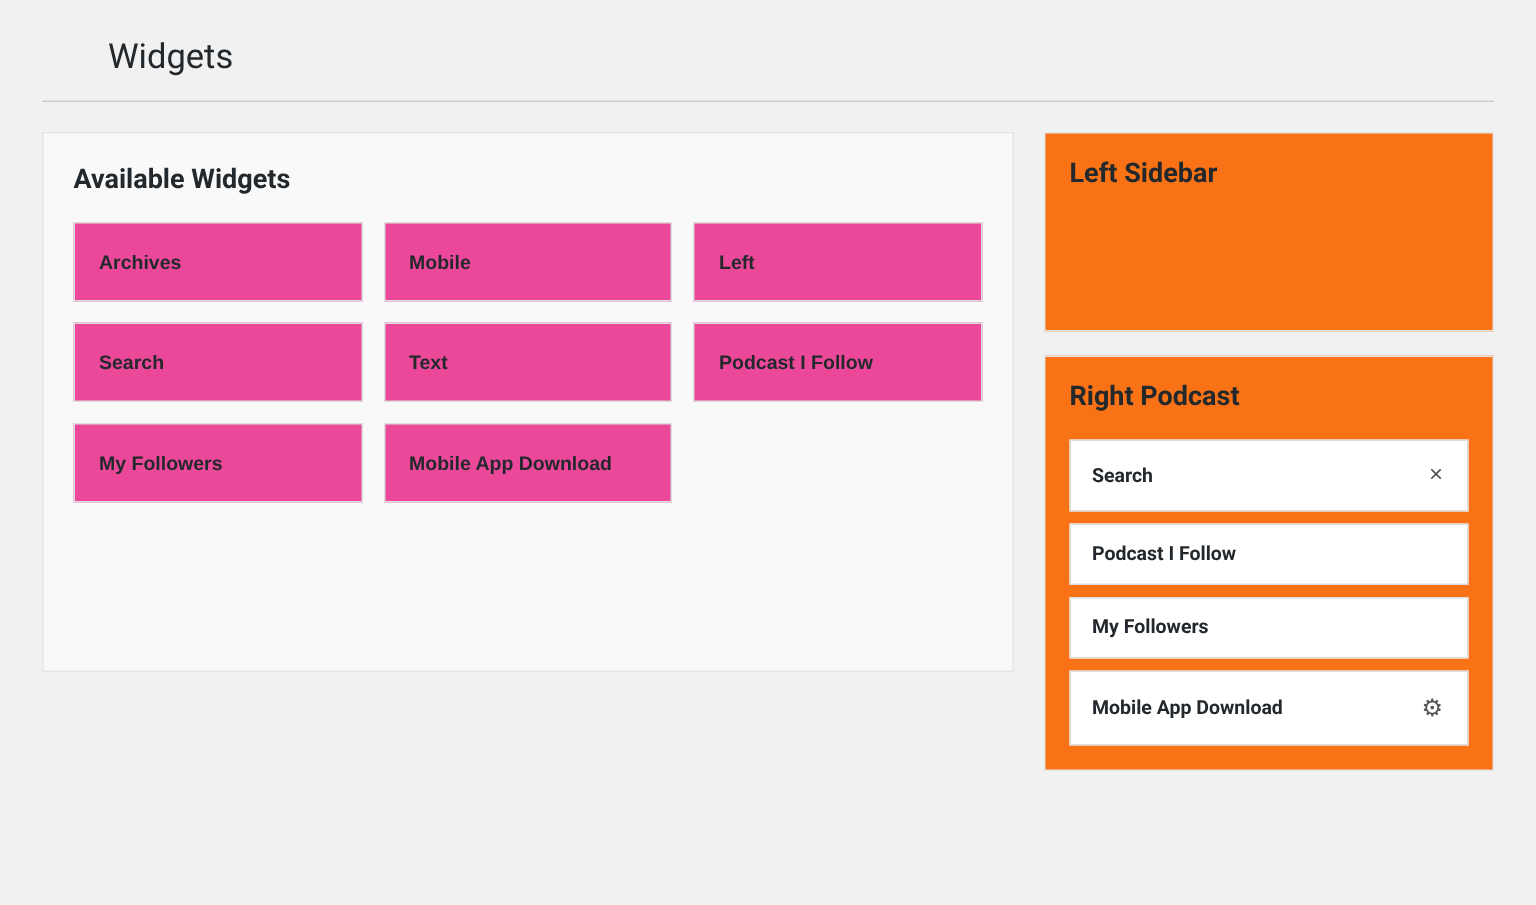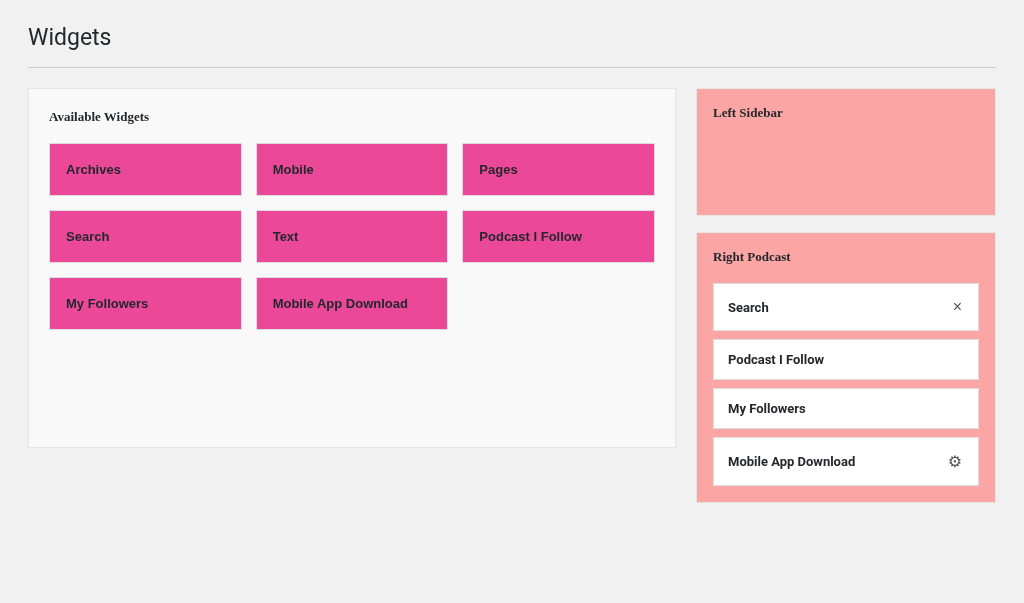--- a/index.html
+++ b/index.html
@@ -19,20 +19,21 @@
       padding: 24px 28px;
       max-width: 1024px;
       margin: 0 auto;
     }
 
     .page-title {
       font-size: 23px;
       font-weight: 400;
       color: #23282d;
       margin-bottom: 16px;
+      margin-left: 44px;
     }
 
     .divider {
       border: none;
       border-top: 1px solid #ccc;
       margin-bottom: 20px;
     }
 
     .widgets-layout {
       display: flex;
@@ -43,24 +44,23 @@
     .available-widgets-panel {
       flex: 1;
       background: #f9f9f9;
       border: 1px solid #e5e5e5;
       padding: 20px;
       min-height: 360px;
     }
 
     .panel-title {
       font-weight: 700;
-      font-size: 13px;
+      font-size: 18px;
       color: #23282d;
       margin-bottom: 18px;
-      font-family: Liberation Serif, serif;
     }
 
     .widgets-grid {
       display: grid;
       grid-template-columns: repeat(3, 1fr);
       gap: 14px;
     }
 
     .widget-item {
       background: #ec4899;
@@ -76,21 +76,21 @@
     }
 
     .sidebars-column {
       width: 300px;
       display: flex;
       flex-direction: column;
       gap: 16px;
     }
 
     .sidebar-panel {
-      background: #fca5a5;
+      background: #f97316;
       border: 1px solid #e5e5e5;
       padding: 16px;
     }
 
     .sidebar-empty {
       min-height: 60px;
     }
 
     .sidebar-widget-item {
       background: #fff;
@@ -129,21 +129,21 @@
   <h1 class="page-title">Widgets</h1>
   <hr class="divider">
 
   <div class="widgets-layout">
 
     <div class="available-widgets-panel">
       <div class="panel-title">Available Widgets</div>
       <div class="widgets-grid" id="available-widgets-grid">
       <button class="widget-item">Archives</button>
           <button class="widget-item">Mobile</button>
-          <button class="widget-item">Pages</button>
+          <button class="widget-item">Left</button>
           <button class="widget-item">Search</button>
           <button class="widget-item">Text</button>
           <button class="widget-item">Podcast I Follow</button>
           <button class="widget-item">My Followers</button>
           <button class="widget-item">Mobile App Download</button>
         </div>
     </div>
 
     <div class="sidebars-column">
 

